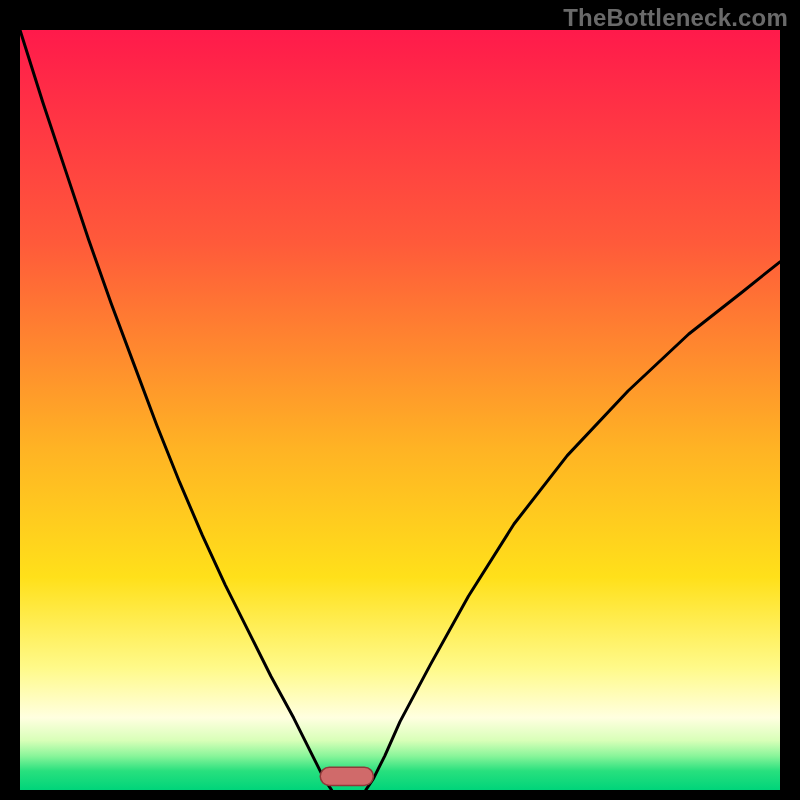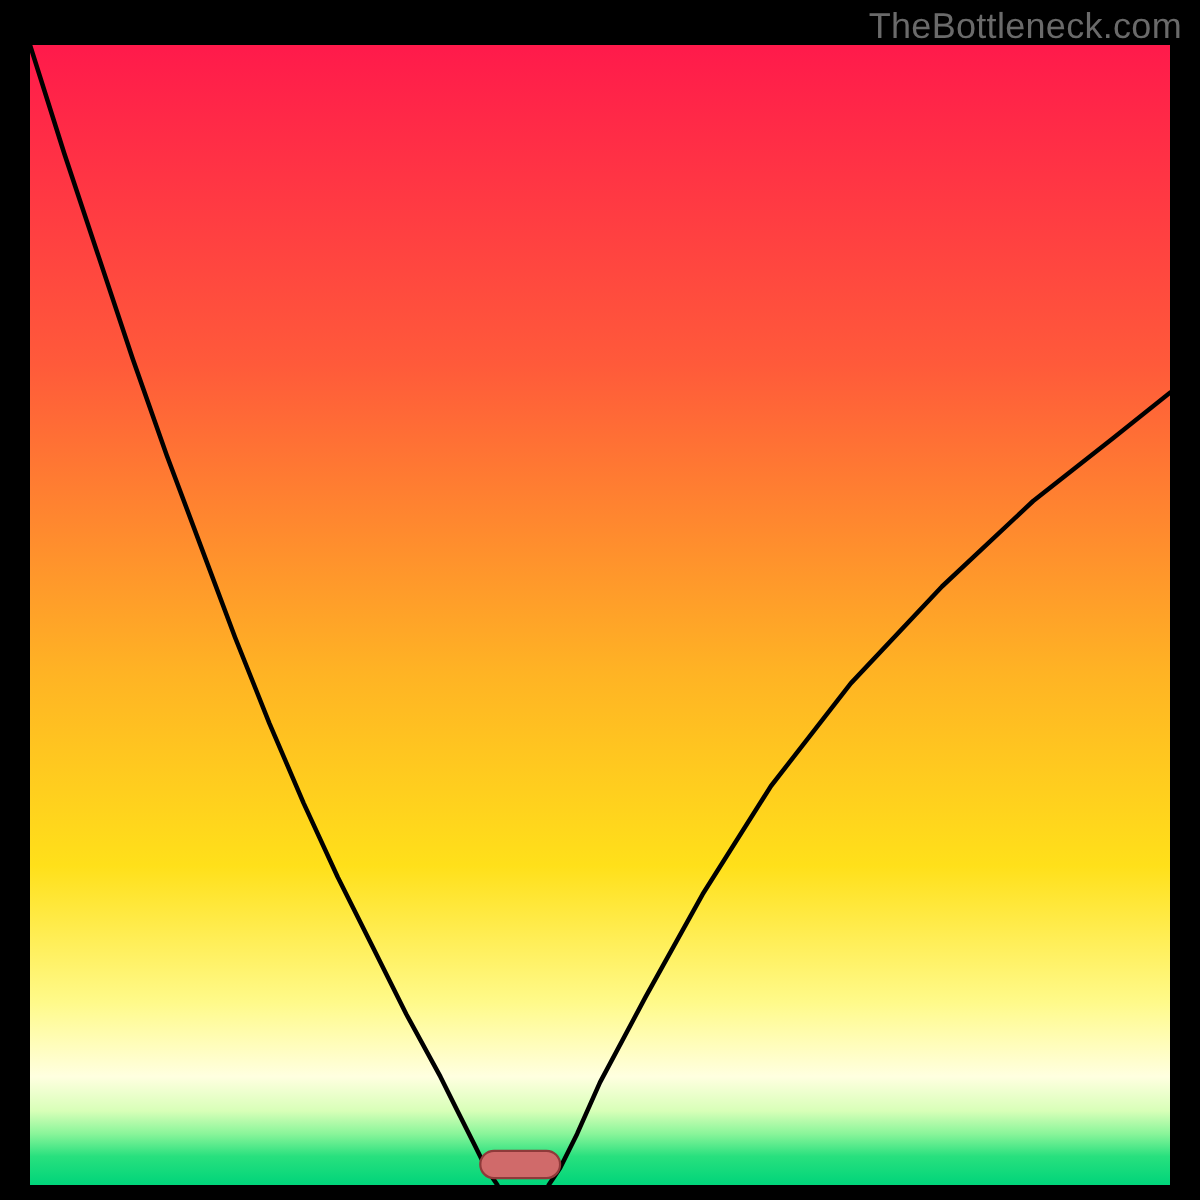--- a/index.html
+++ b/index.html
@@ -16,21 +16,21 @@
     width: 800px;
     height: 800px;
     background: #000;
   }
   .watermark {
     position: absolute;
     top: 4px;
     right: 12px;
     color: #6a6a6a;
     font-size: 24px;
-    font-weight: 400;
+    font-weight: 700;
     letter-spacing: 0.2px;
     z-index: 10;
   }
   .plot {
     position: absolute;
     left: 20px;
     top: 30px;
     width: 760px;
     height: 760px;
   }

